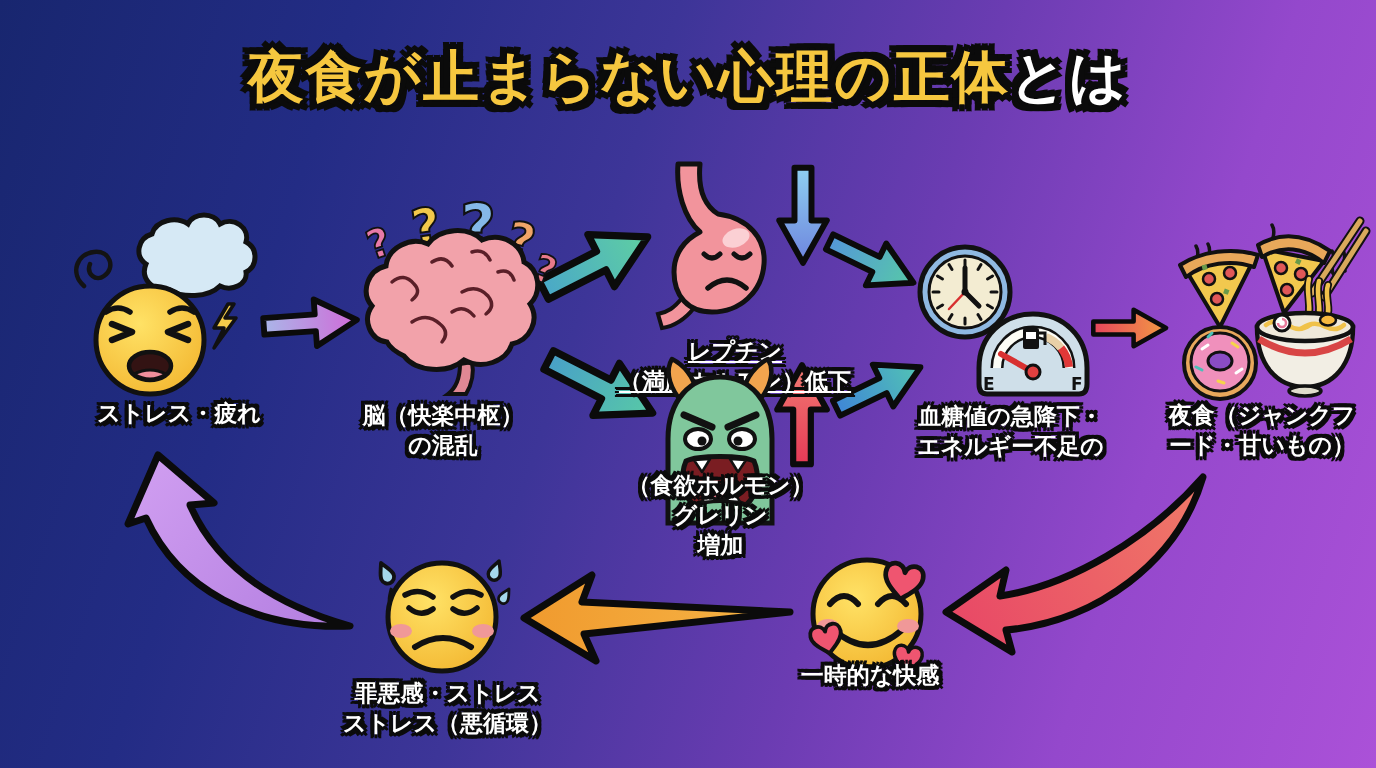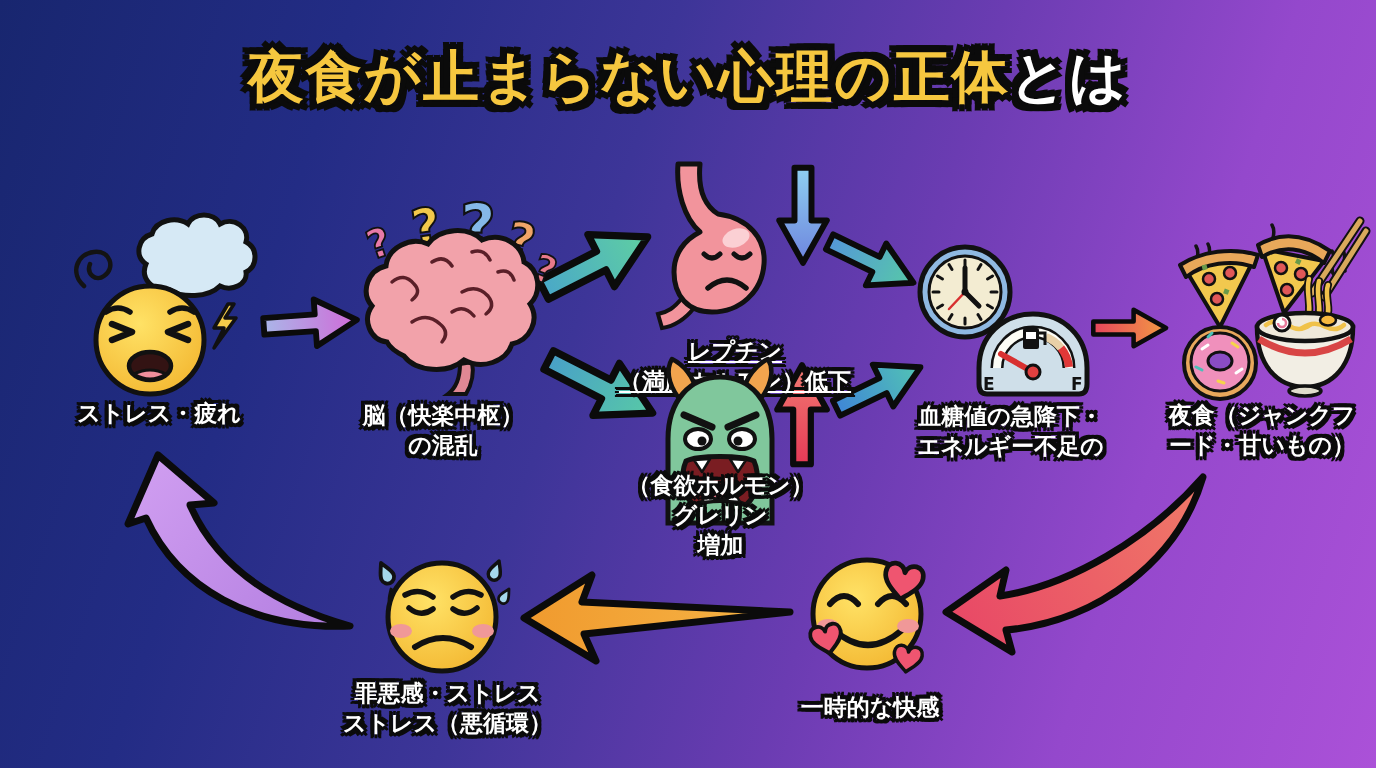--- a/index.html
+++ b/index.html
@@ -148,21 +148,21 @@
       <path d="M108,78 C90,80 78,66 84,52 C72,44 76,26 90,22 C94,8 114,4 126,12 C132,0 152,0 158,12 C172,4 188,16 184,30 C196,36 196,54 184,60 C186,72 170,80 158,74 C146,86 120,86 108,78 Z" fill="#d6e9f5" stroke="#111" stroke-width="5"></path>
       <circle cx="88" cy="128" r="54" fill="url(#gy1)" stroke="#111" stroke-width="5"></circle>
       <path d="M44,100 Q56,92 68,100" fill="none" stroke="#111" stroke-width="5.5" stroke-linecap="round"></path>
       <path d="M108,100 Q120,92 132,100" fill="none" stroke="#111" stroke-width="5.5" stroke-linecap="round"></path>
       <path d="M50,112 L70,120 L50,128" fill="none" stroke="#111" stroke-width="6.5" stroke-linecap="round" stroke-linejoin="round"></path>
       <path d="M126,112 L106,120 L126,128" fill="none" stroke="#111" stroke-width="6.5" stroke-linecap="round" stroke-linejoin="round"></path>
       <ellipse cx="88" cy="154" rx="21" ry="14" fill="#331313" stroke="#111" stroke-width="4.5"></ellipse>
       <path d="M72,162 Q88,172 104,162 Q88,154 72,162 Z" fill="#ef8f9c" stroke="#111" stroke-width="3"></path>
       <polygon points="166,92 152,116 162,116 152,136 174,106 163,106 172,92" fill="#f6ce4a" stroke="#111" stroke-width="3.5" stroke-linejoin="round"></polygon>
     </svg>
-    <div class="lbl" style="left:24px;top:398px;width:270px;">
+    <div class="lbl" style="left:44px;top:398px;width:270px;">
       <div>ストレス・疲れ</div>
     </div>
   </div>
 
   <div class="abs" style="left:0;top:0;">
     <svg class="abs" style="left:352px;top:192px;width:200px;height:210px;" viewBox="0 0 200 210">
       <g font-family="'DejaVu Sans',sans-serif" font-weight="900">
         <text x="20" y="68" font-size="40" fill="#e87aa8" stroke="#111" stroke-width="1.8" transform="rotate(-18 20 68)">?</text>
         <text x="62" y="54" font-size="50" fill="#f2c84b" stroke="#111" stroke-width="2" transform="rotate(-8 62 54)">?</text>
         <text x="108" y="56" font-size="62" fill="#85b8e8" stroke="#111" stroke-width="2.2">?</text>
@@ -360,21 +360,21 @@
       <path d="M80,56 Q94,40 108,56" fill="none" stroke="#111" stroke-width="6" stroke-linecap="round"></path>
       <path d="M36,82 Q70,112 104,82" fill="none" stroke="#111" stroke-width="6" stroke-linecap="round"></path>
       <ellipse cx="30" cy="78" rx="11" ry="7" fill="#f09898"></ellipse>
       <ellipse cx="110" cy="78" rx="11" ry="7" fill="#f09898"></ellipse>
       <g fill="#ef5570" stroke="#111" stroke-width="3.5" stroke-linejoin="round">
         <path d="M0,-4 C-2,-12 -14,-12 -14,-2 C-14,6 -4,12 0,16 C4,12 14,6 14,-2 C14,-12 2,-12 0,-4 Z" transform="translate(106,30) scale(1.35) rotate(10)"></path>
         <path d="M0,-4 C-2,-12 -14,-12 -14,-2 C-14,6 -4,12 0,16 C4,12 14,6 14,-2 C14,-12 2,-12 0,-4 Z" transform="translate(28,88) scale(1.1) rotate(-12)"></path>
         <path d="M0,-4 C-2,-12 -14,-12 -14,-2 C-14,6 -4,12 0,16 C4,12 14,6 14,-2 C14,-12 2,-12 0,-4 Z" transform="translate(110,108) rotate(8)"></path>
       </g>
     </svg>
-    <div class="lbl" style="left:760px;top:692px;width:220px;">
+    <div class="lbl" style="left:760px;top:660px;width:220px;">
       <div>一時的な快感</div>
     </div>
   </div>
 
   <div class="abs" style="left:0;top:0;">
     <svg class="abs" style="left:365px;top:545px;width:170px;height:140px;" viewBox="0 0 170 140">
       <defs>
           <radialGradient id="gy3" cx="0.4" cy="0.35" r="0.8">
             <stop offset="0" stop-color="#ffe266"></stop>
             <stop offset="1" stop-color="#f2b32c"></stop>

